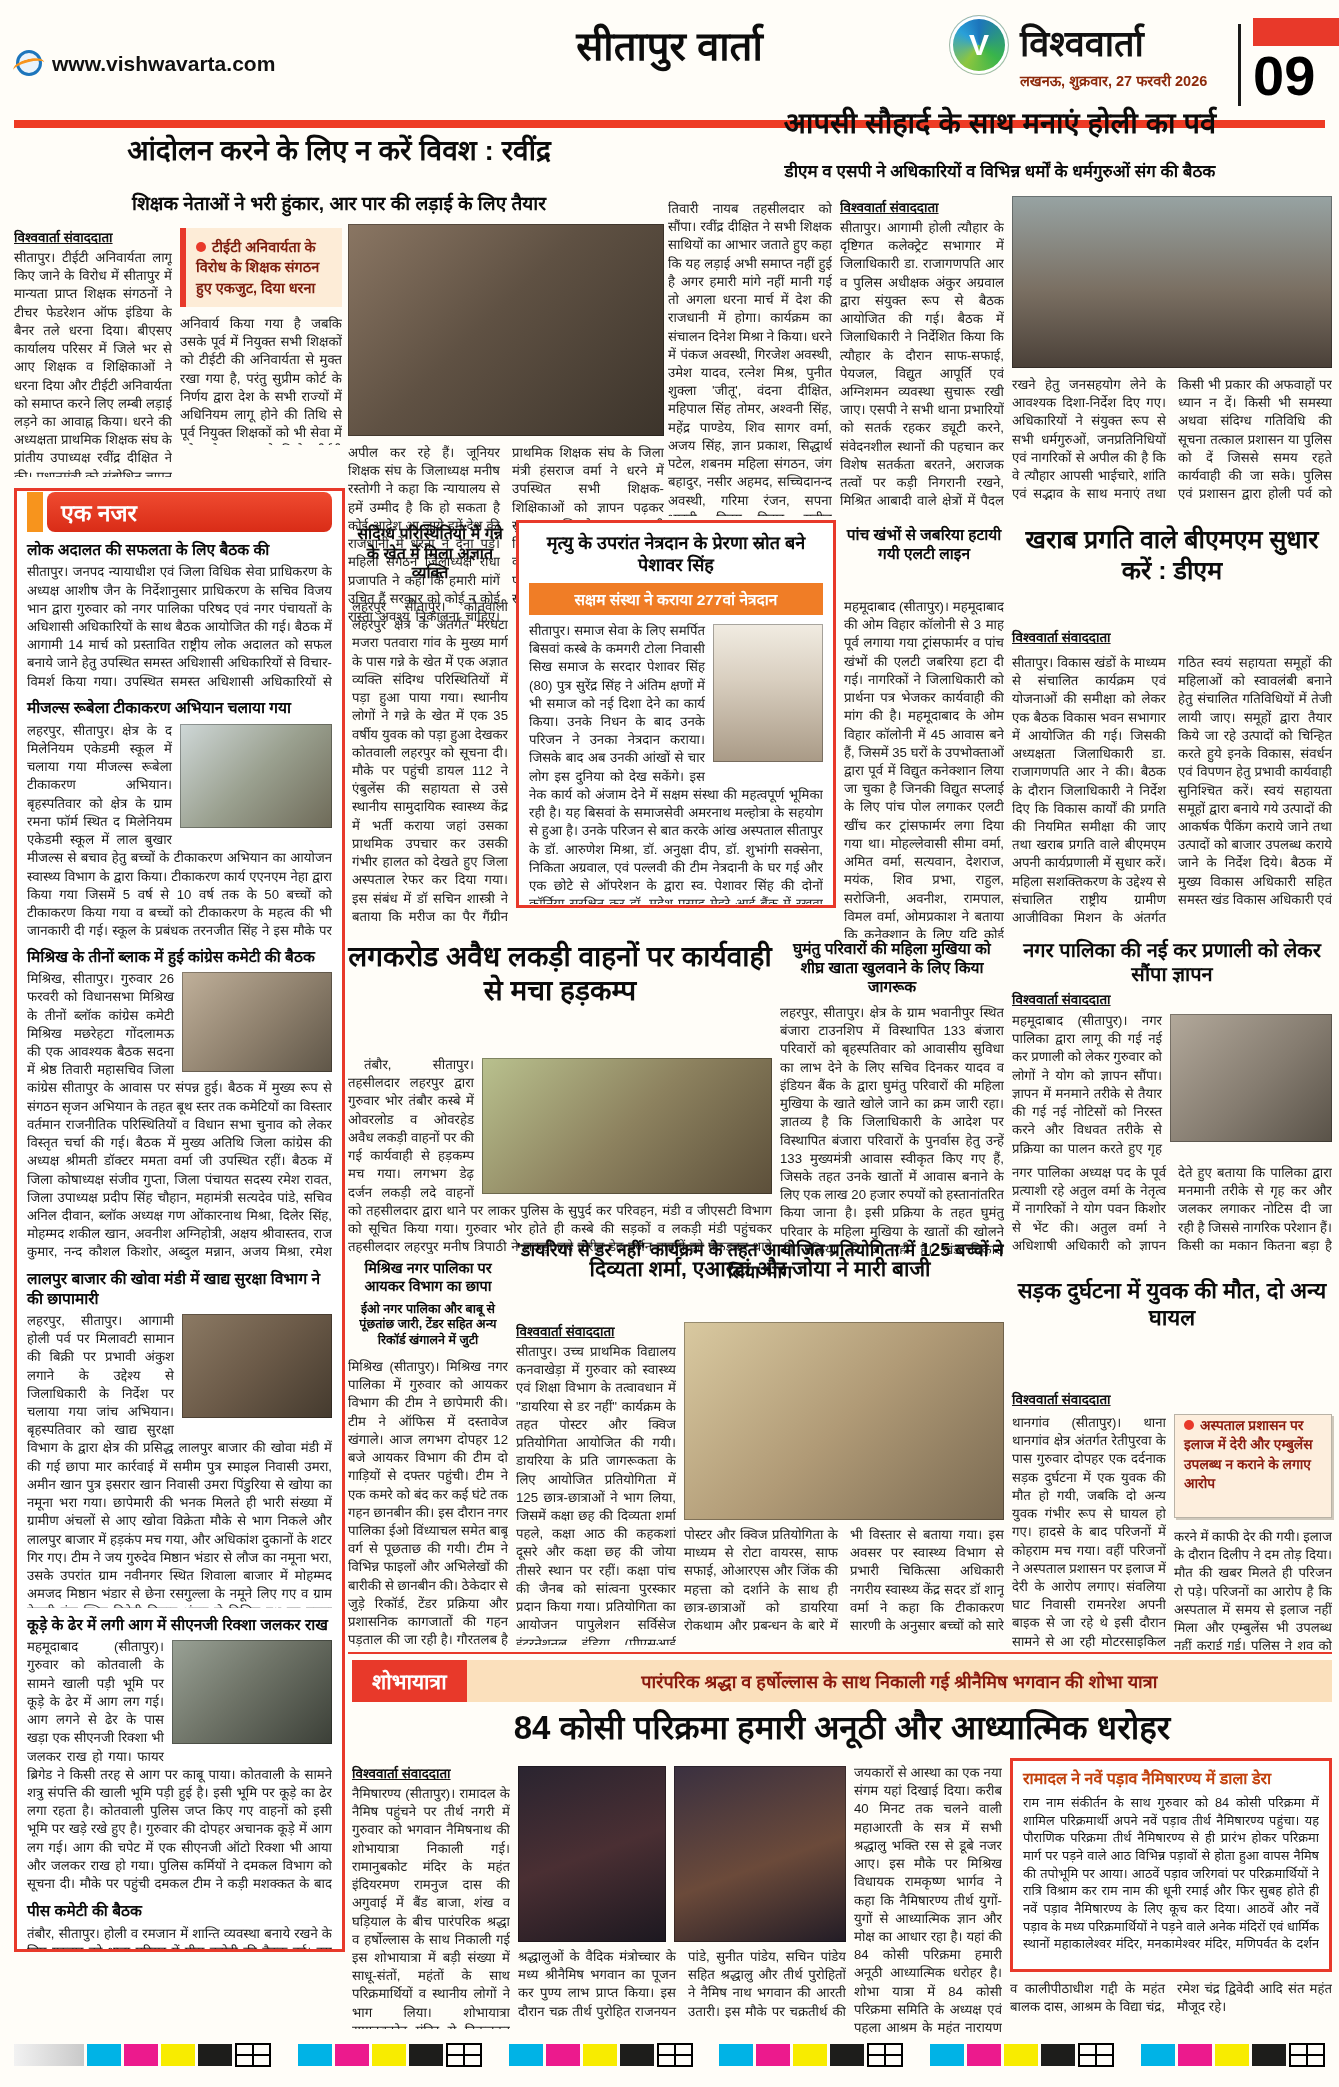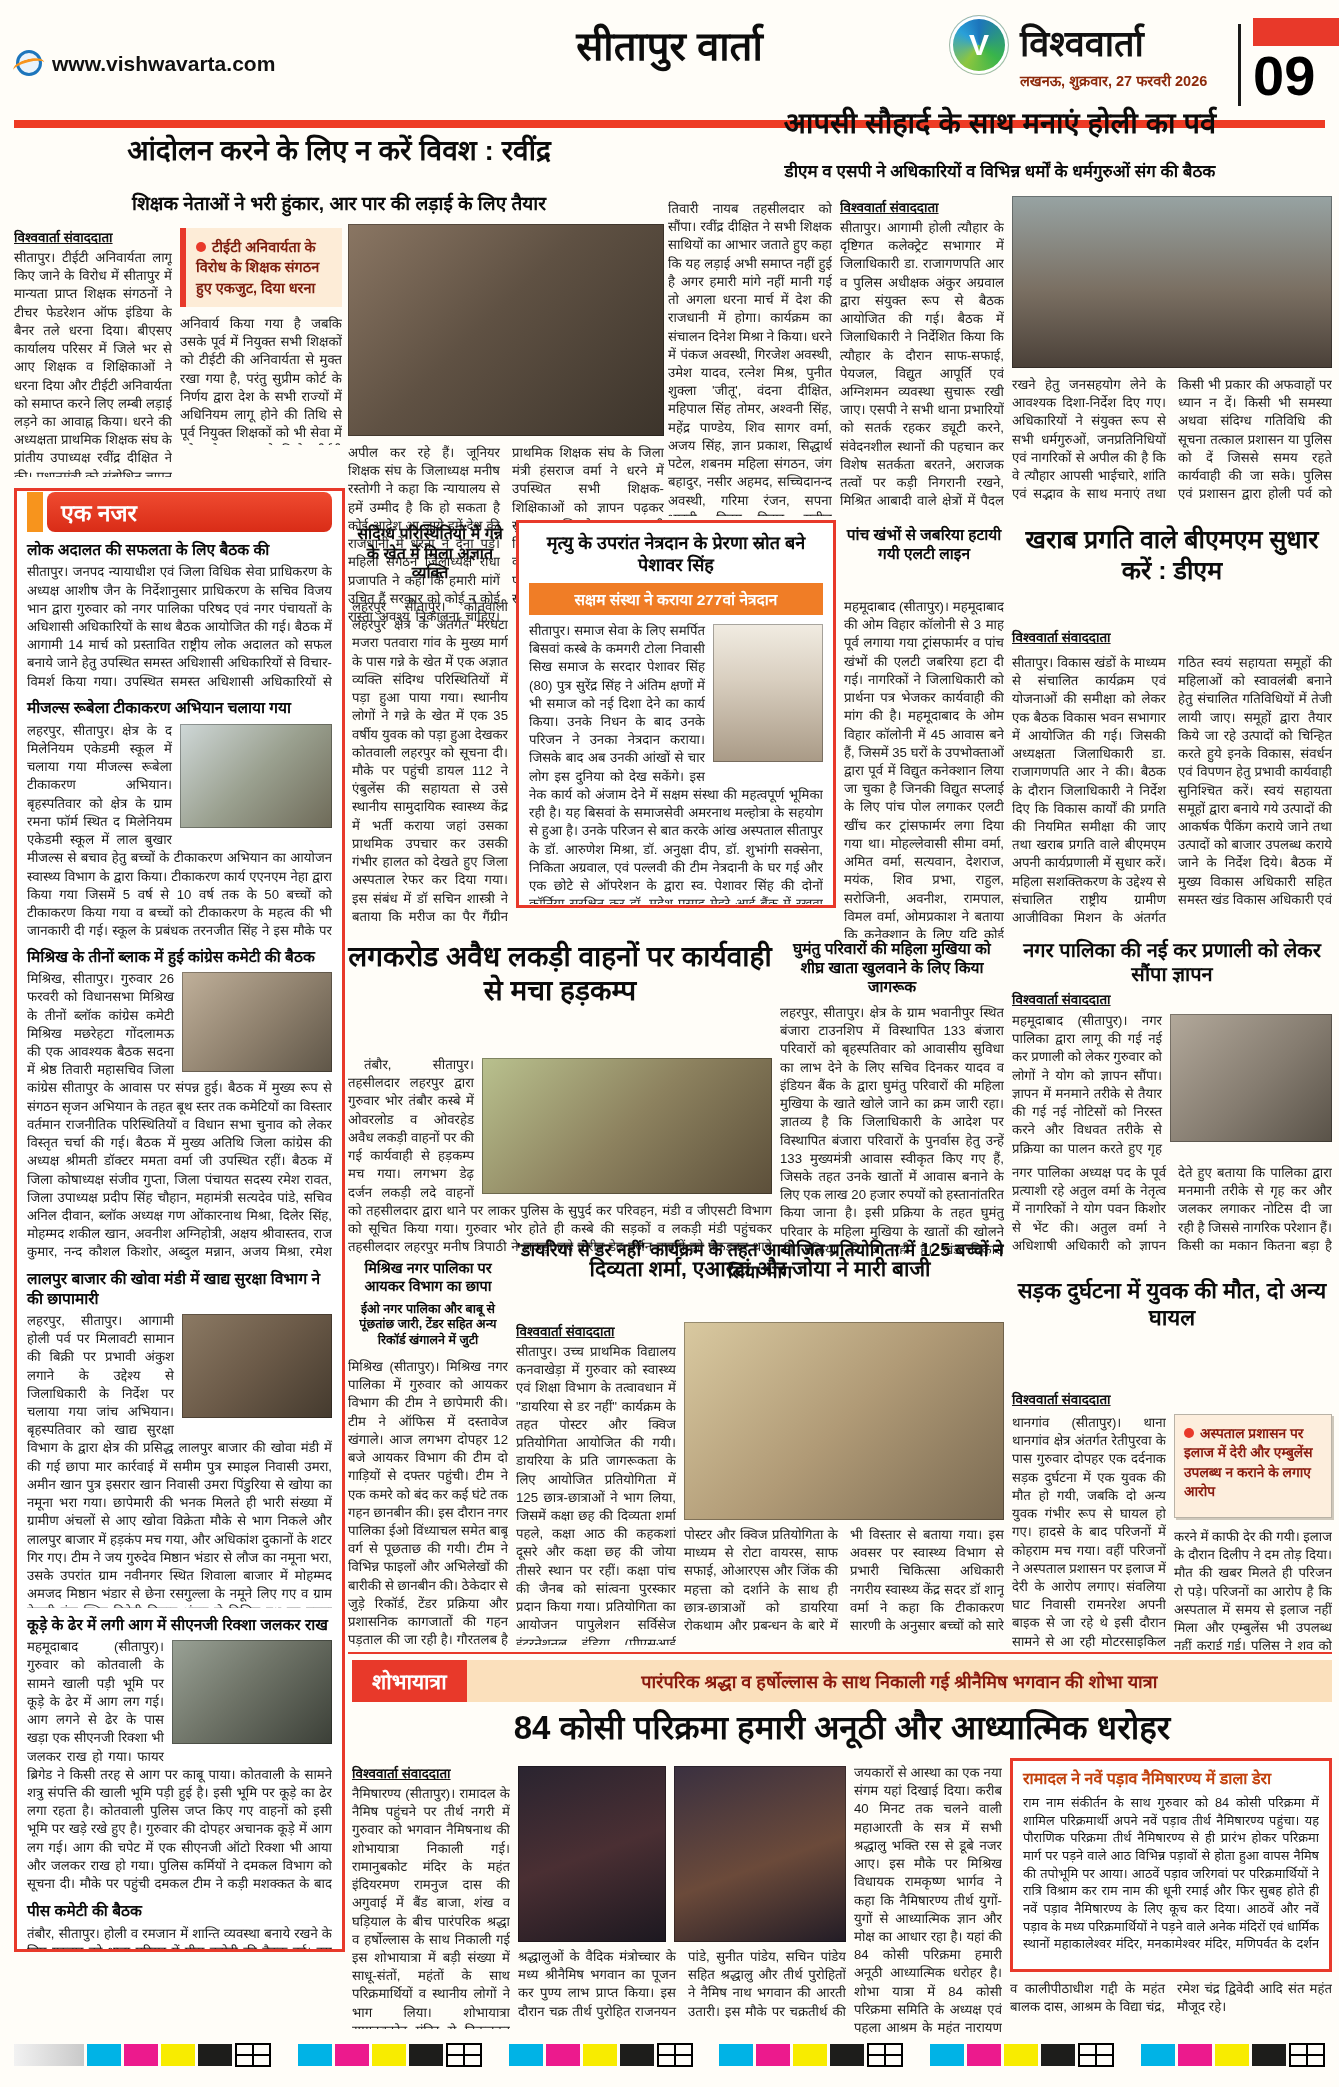--- a/index.html
+++ b/index.html
@@ -20,21 +20,21 @@
   .ph-cng{background:linear-gradient(135deg,#9aa296,#6f7468 45%,#3b3f37);}
   .ph-peshawar{background:linear-gradient(180deg,#f1ece2 0%,#d9cfc0 40%,#a99a86);}
   .ph-trucks{background:linear-gradient(135deg,#b9c18e,#8d825f 50%,#5c4f3a);}
   .ph-gyapan{background:linear-gradient(135deg,#b3a99b,#857c70 55%,#595248);}
   .ph-diarrhea{background:linear-gradient(135deg,#d9c9a0,#b09a76 50%,#7a6a52);}
   .ph-night1{background:linear-gradient(160deg,#2a2430,#4a2f33 50%,#1c1820);}
   .ph-night2{background:linear-gradient(160deg,#3a3040,#6b4a3a 55%,#221c26);}
   .notebox{background:#fdecd7;border-left:6px solid #e8392a;padding:9px 10px;
            font-weight:700;color:#7c1d0e;font-size:14.5px;line-height:1.4;box-sizing:border-box;}
   .notebox2{background:#fdeedd;border:1px solid #b9b2a6;box-shadow:2px 2px 0 #cfc8bb;
-           padding:9px 9px;font-weight:700;color:#8a1a0e;font-size:13.8px;line-height:1.4;box-sizing:border-box;}
+           padding:1px 9px;font-weight:700;color:#8a1a0e;font-size:13.8px;line-height:1.4;box-sizing:border-box;}
   .bullet{display:inline-block;width:10px;height:10px;border-radius:50%;background:#e8392a;margin-right:6px;}
   .globe{width:26px;height:26px;border-radius:50%;border:3px solid #1c75bc;position:relative;background:#eaf3fb;box-sizing:border-box;}
   .globe::after{content:"";position:absolute;left:-6px;top:6px;width:32px;height:12px;border-radius:50%;
                 border-top:3px solid #f7941d;transform:rotate(-14deg);}
   .logo{width:58px;height:58px;border-radius:50%;background:conic-gradient(#1c75bc,#39b54a 35%,#8dc63f 60%,#2aa0d8 85%,#1c75bc);
         display:flex;align-items:center;justify-content:center;color:#fff;font-weight:700;font-size:30px;
         box-shadow:inset 0 0 0 3px #fff,0 0 0 1px #9fb8a6;}
   .enbar{display:flex;align-items:stretch;height:40px;margin-bottom:8px;}
   .ensq{width:16px;background:#f7941d;margin-right:4px;}
   .enbarred{flex:1;background:linear-gradient(180deg,#ef4b30,#d92c17);border-radius:8px;color:#fff;

